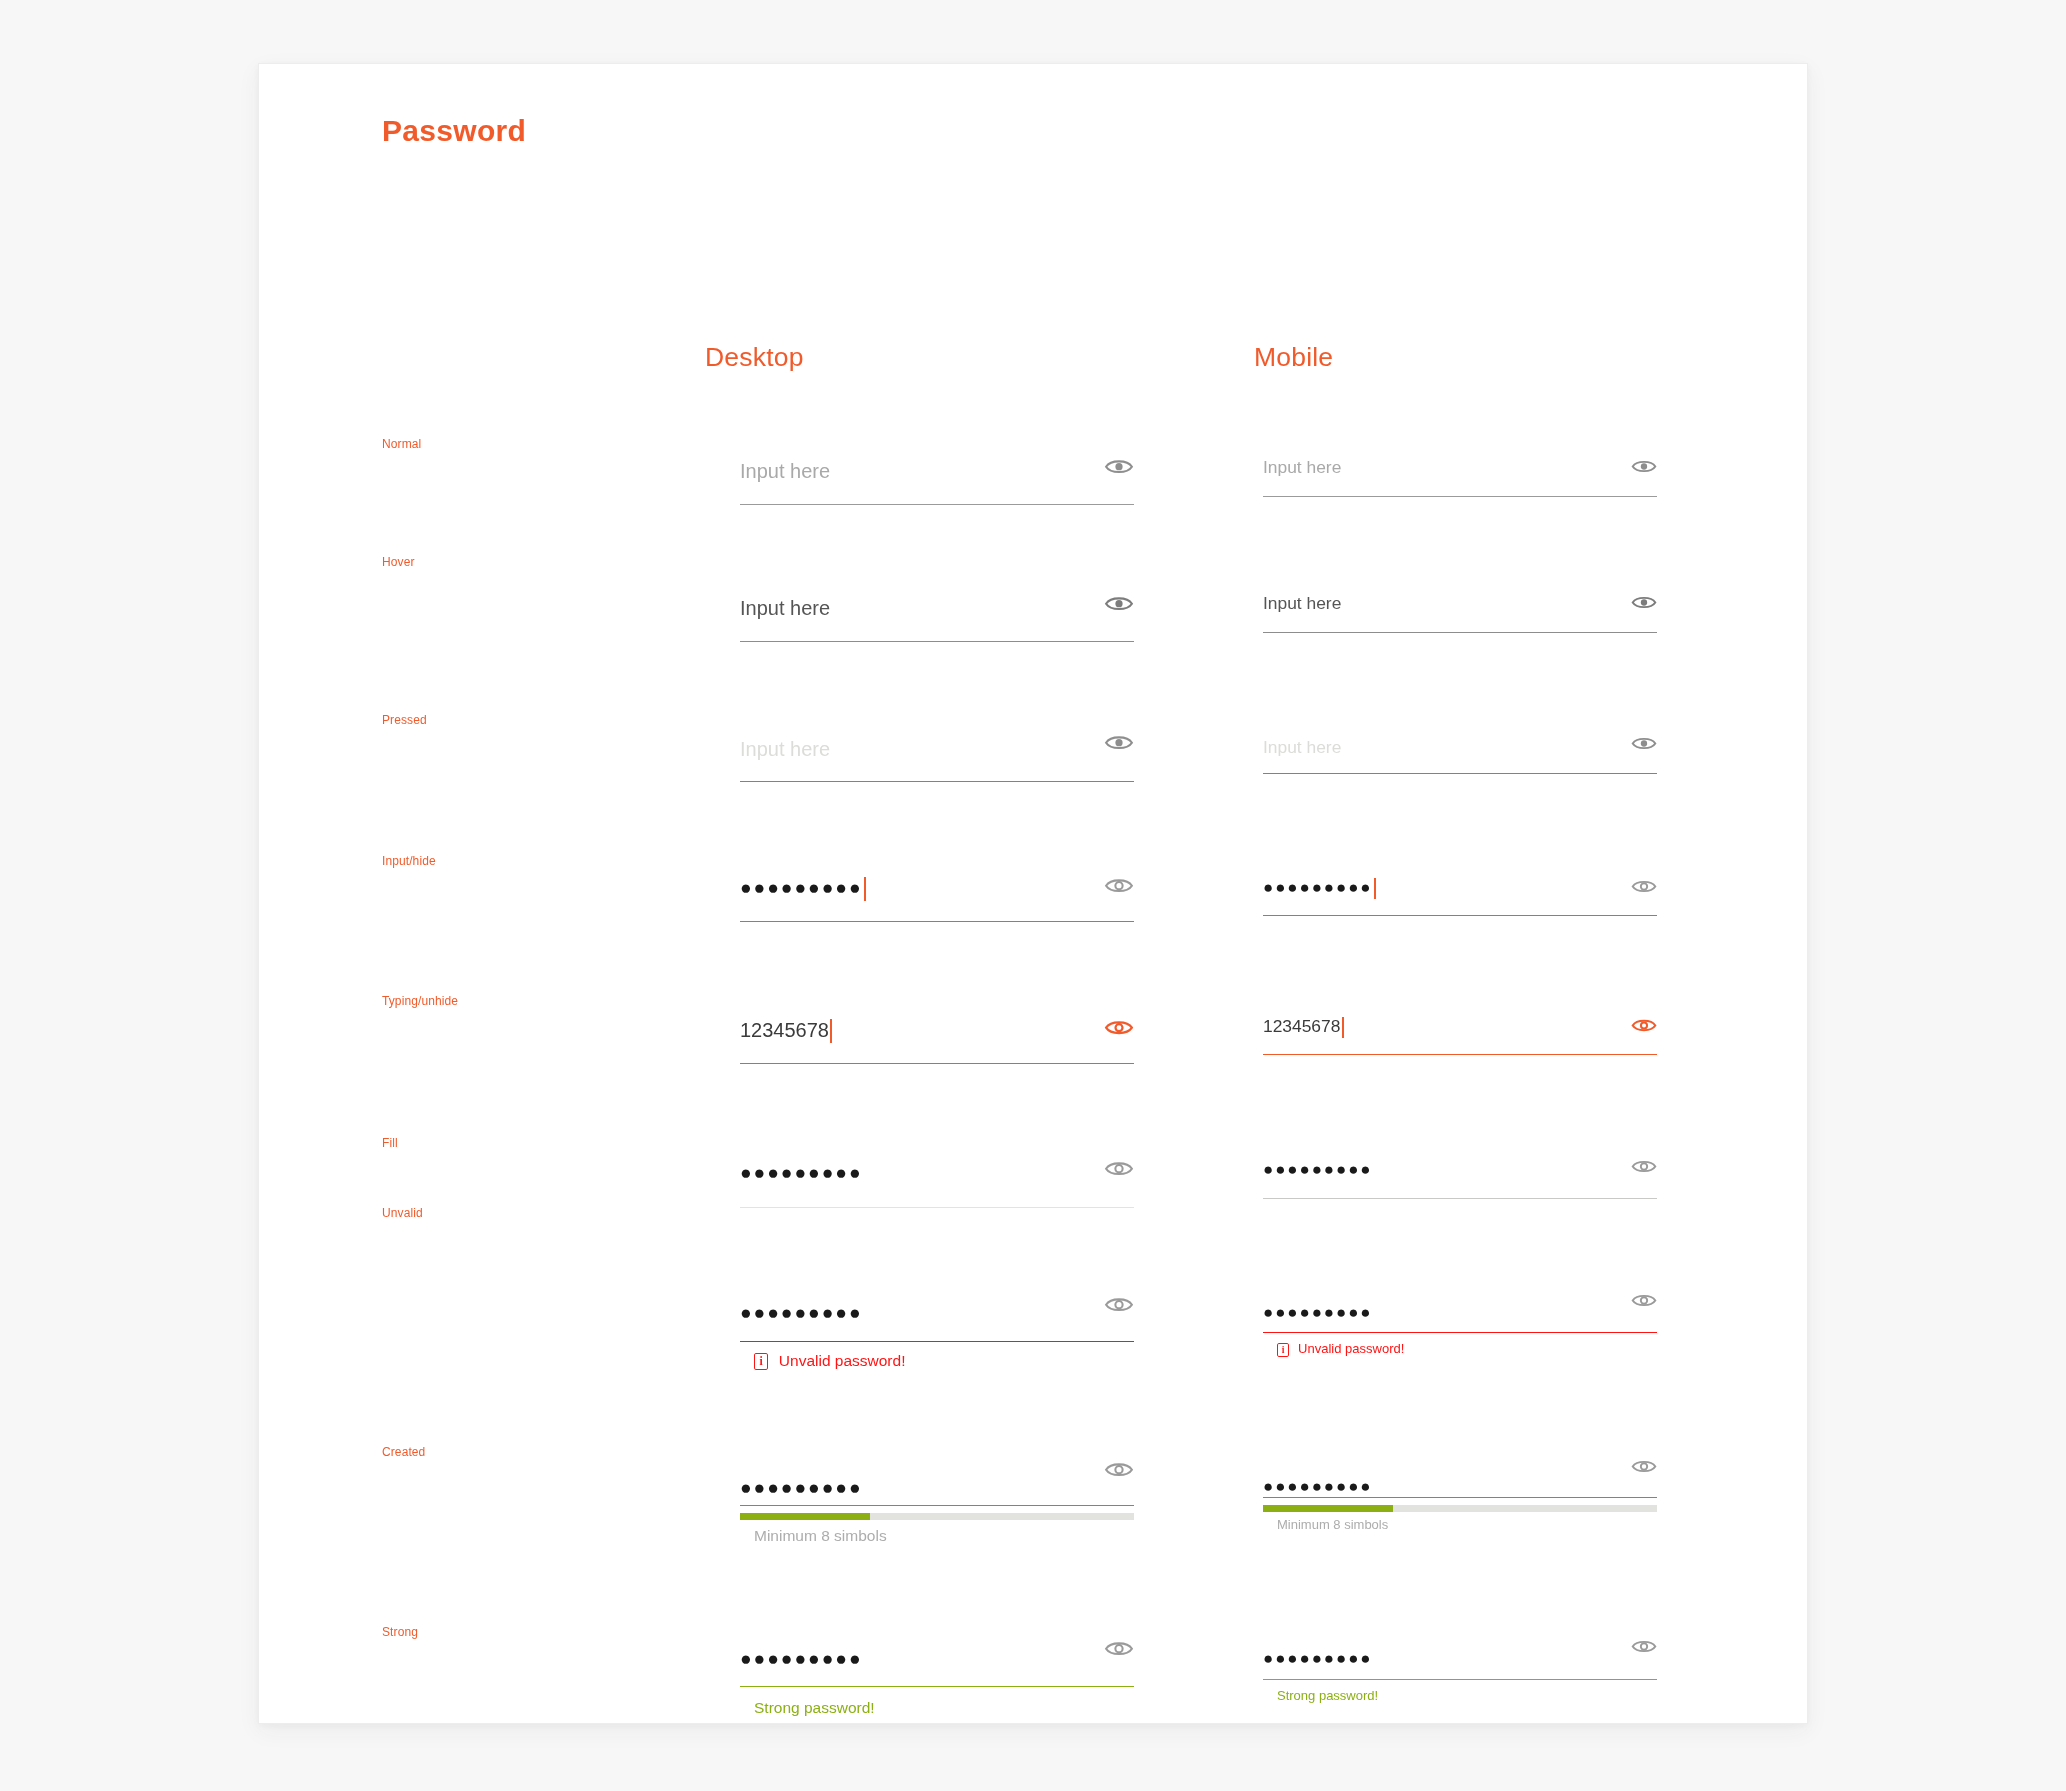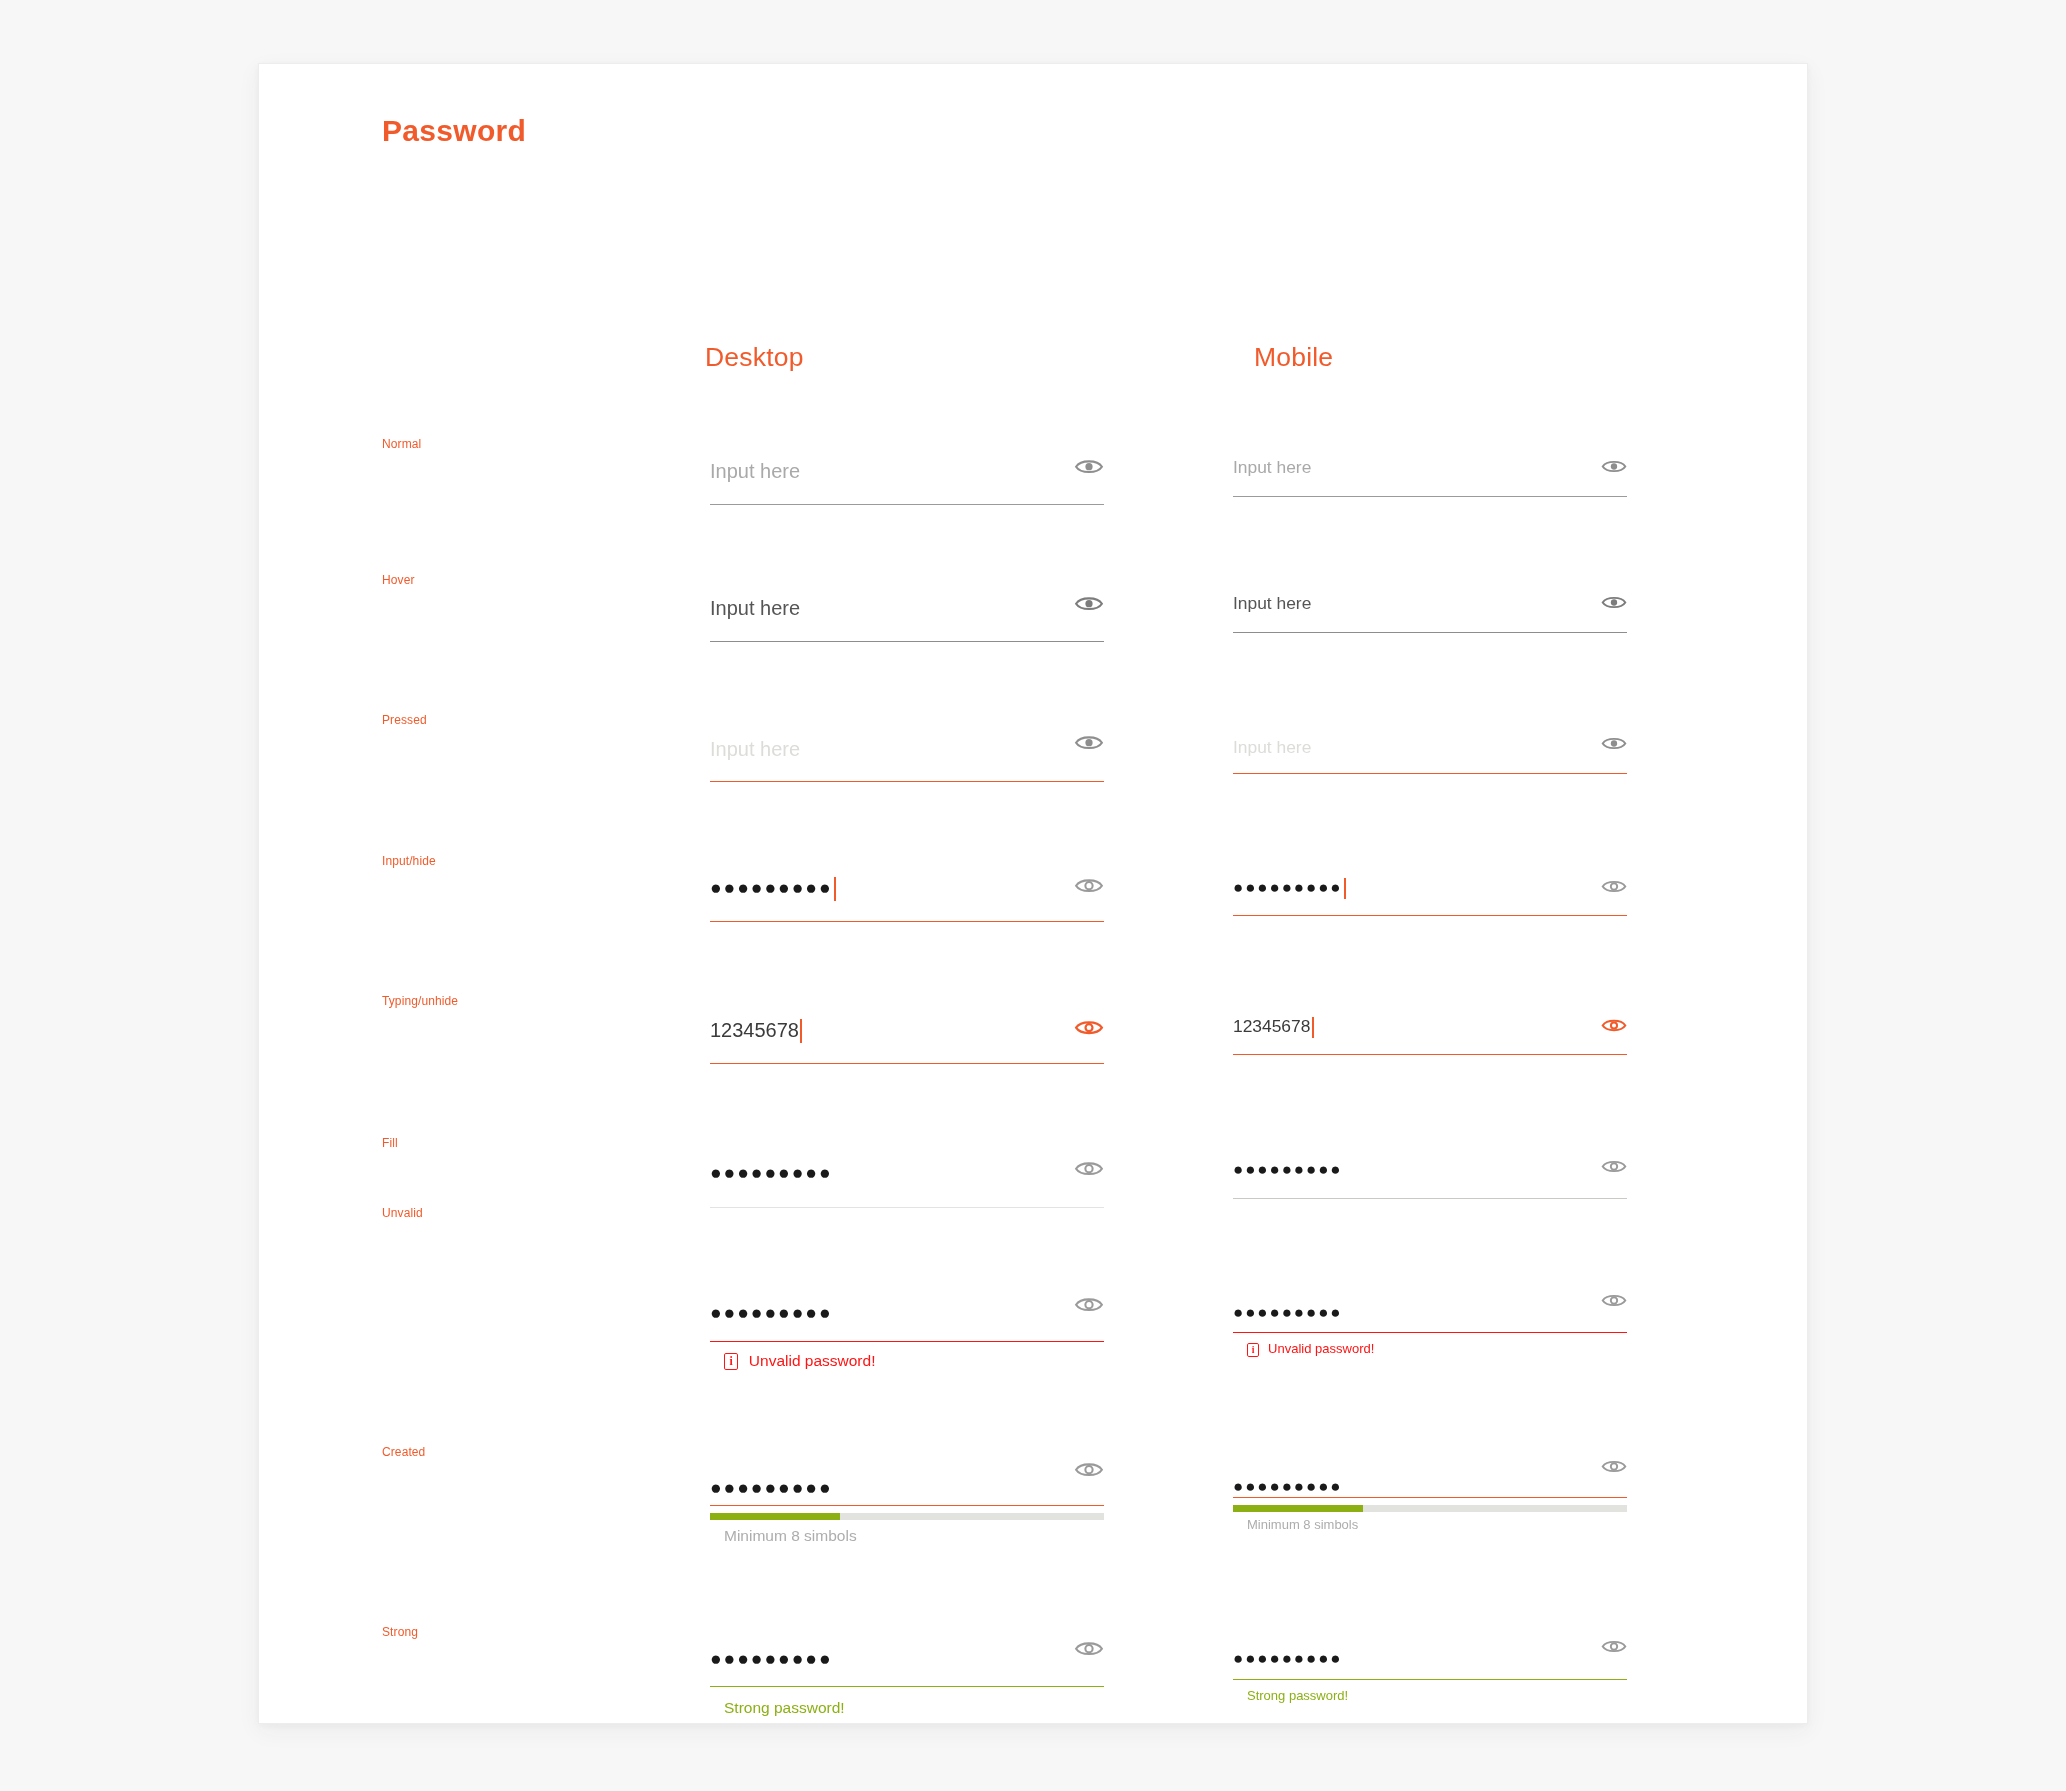--- a/index.html
+++ b/index.html
@@ -64,20 +64,21 @@
     font-size: 12px;
     font-weight: 400;
     letter-spacing: 0.1px;
     color: #F15B2B;
     white-space: nowrap;
   }
 
   
   .field {
     position: absolute;
+    margin-left: 30px;
   }
 
   .value {
     position: absolute;
     left: 0;
     bottom: 0;
     white-space: nowrap;
     line-height: 1;
   }
 
@@ -163,21 +164,21 @@
 
 <div class="page">
   <div class="card">
 
     <h1 class="page-title">Password</h1>
 
     <div class="col-head desktop">Desktop</div>
     <div class="col-head mobile">Mobile</div>
 
     <div class="state-label" style="top:373px">Normal</div>
-    <div class="state-label" style="top:509px">Hover</div>
+    <div class="state-label" style="top:491px">Hover</div>
     <div class="state-label" style="top:649px">Pressed</div>
     <div class="state-label" style="top:790px">Input/hide</div>
     <div class="state-label" style="top:930px">Typing/unhide</div>
     <div class="state-label" style="top:1072px">Fill</div>
     <div class="state-label" style="top:1142px">Unvalid</div>
     <div class="state-label" style="top:1381px">Created</div>
     <div class="state-label" style="top:1561px">Strong</div>
 
     <div class="field d" style="left:451px; top:386px; width:394px; height:71px">
       <div class="value ph" style="bottom:40px">Input here</div>

